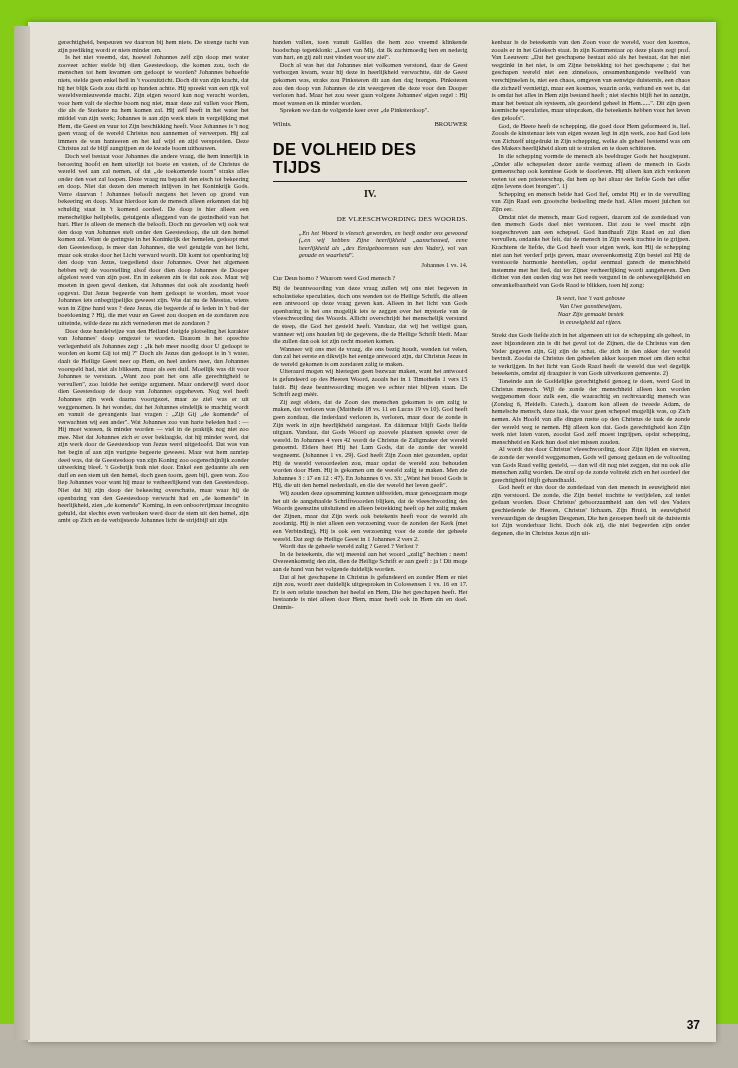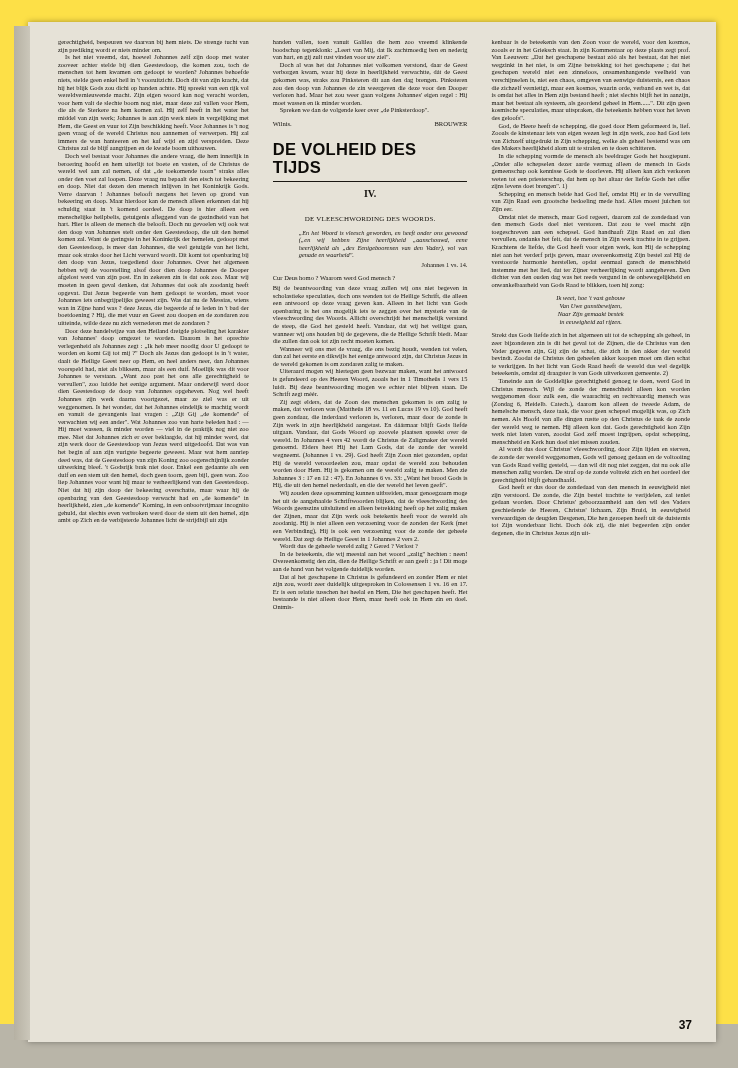--- a/index.html
+++ b/index.html
@@ -10,21 +10,21 @@
   body {
     width: 738px;
     height: 1068px;
     overflow: hidden;
     font-family: "Liberation Serif", serif;
   }
   .page {
     position: relative;
     width: 738px;
     height: 1024px;
-    background: #fde047;
+    background: #84cc16;
   }
   
   .sheet {
     position: absolute;
     left: 28px;
     top: 22px;
     width: 688px;
     height: 1020px;
     background: #e6e2d7;
     box-shadow: 0 0 6px rgba(0,0,0,0.35);
@@ -104,21 +104,21 @@
     margin: 0 0 6px 0;
   }
   .sub-num {
     text-align: center;
     font-size: 10px;
     font-weight: bold;
     margin: 2px 0 2px 0;
     color: #15120e;
   }
   .sub-title {
-    text-align: center;
+    text-align: right;
     font-size: 7px;
     margin: 16px 0 6px 0;
     color: #15120e;
     letter-spacing: 0.2px;
   }
   .verse {
     font-size: 6.3px;
     line-height: 7.4px;
     font-style: italic;
     text-align: justify;
@@ -143,21 +143,21 @@
   .poem {
     font-size: 6.4px;
     line-height: 8.2px;
     font-style: italic;
     text-align: center;
     margin: 5px 0 5px 0;
     color: #15120e;
   }
   .pageno {
     position: absolute;
-    right: 8px;
+    right: 0px;
     bottom: -4px;
     font-family: "Liberation Sans", sans-serif;
     font-weight: bold;
     font-size: 12px;
     color: #0d0b08;
     text-align: right;
   }
   .col-inner { height: 100%; }
 </style>
 </head>

